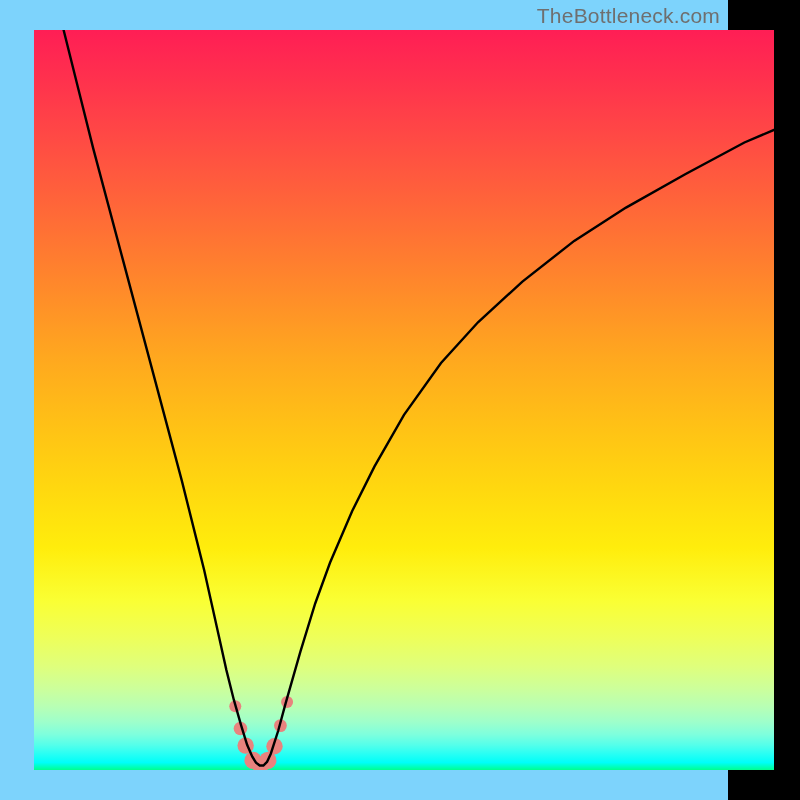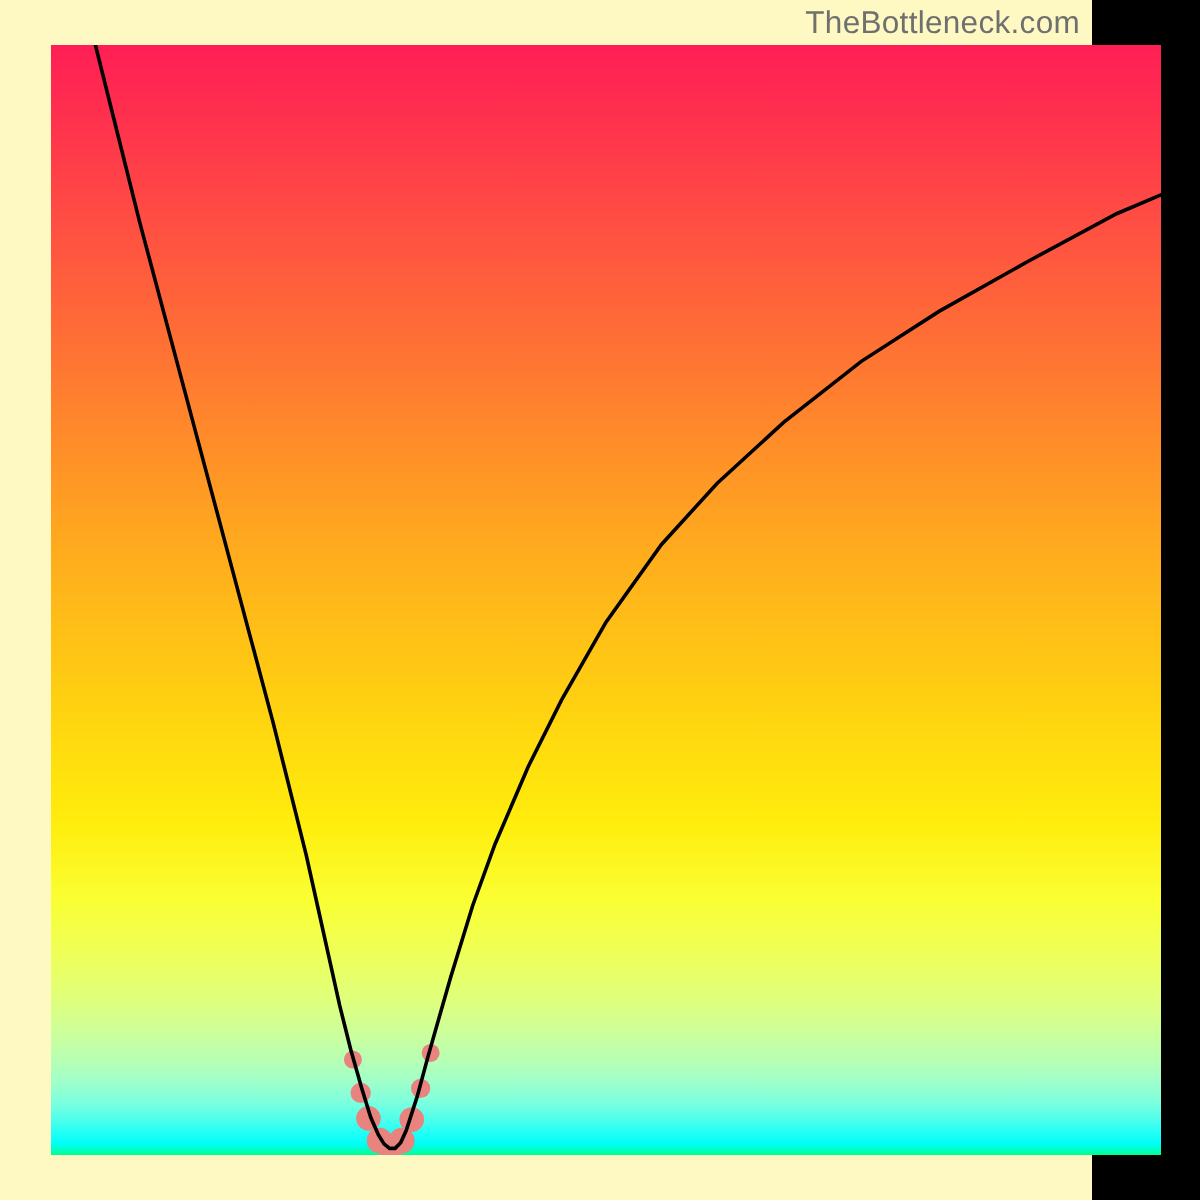--- a/index.html
+++ b/index.html
@@ -10,21 +10,21 @@
     overflow: hidden;
     background: #000;
     font-family: Arial, Helvetica, sans-serif;
   }
   .frame {
     position: absolute;
     left: 0;
     top: 0;
     width: 728px;
     height: 800px;
-    background: #fef9c3;
+    background: #7dd3fc;
   }
   .plot {
     position: absolute;
     left: 34px;
     top: 30px;
     width: 740px;
     height: 740px;
     
     background: linear-gradient(
       to bottom,

